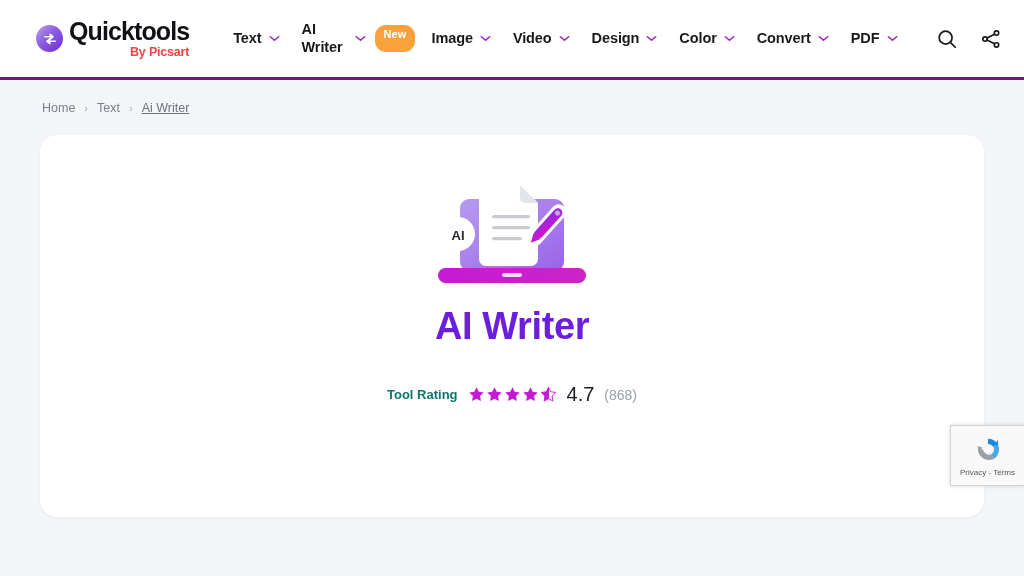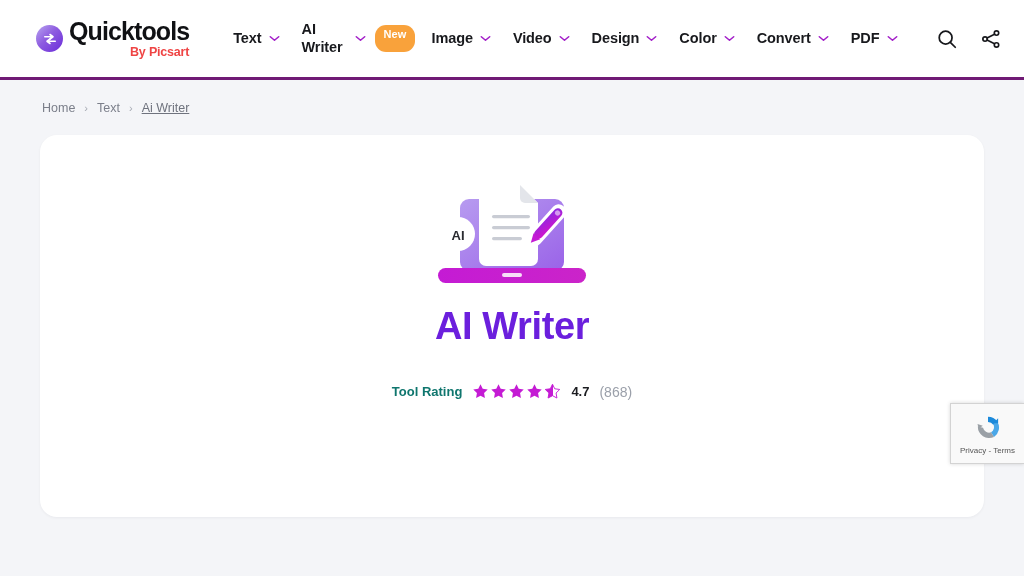--- a/index.html
+++ b/index.html
@@ -88,26 +88,26 @@
   .subtitle {
     margin-top: 18px; width: 790px; text-align: center;
     font-size: 15.5px; color: #6c717c; line-height: 1.56;
   }
 
   
   .rating { display: flex; align-items: center; gap: 10px; margin-top: 35px; }
   .rating-label { font-size: 13px; font-weight: bold; color: #0f766e; }
   .stars { display: flex; align-items: center; gap: 1px; }
   .stars svg { width: 17px; height: 17px; display: block; }
-  .rating-score { font-size: 13px; font-weight: bold; color: #1b1c20; }
+  .rating-score { font-size: 20px; font-weight: normal; color: #1b1c20; }
   .rating-count { font-size: 14px; color: #9ba0aa; }
 
   
   .recaptcha {
-    position: absolute; right: 0px; top: 403px;
+    position: absolute; right: 0px; top: 425px;
     width: 74px; height: 61px; background: #f9f9f9;
     border: 1px solid #d3d3d3; border-right: none;
     box-shadow: 0 0 4px rgba(0,0,0,0.16);
     display: flex; flex-direction: column; align-items: center;
     justify-content: center; gap: 3px; cursor: pointer;
   }
   .recaptcha svg { width: 30px; height: 30px; display: block; }
   .recaptcha-text { font-size: 8px; color: #555555; }
 </style>
 </head>

